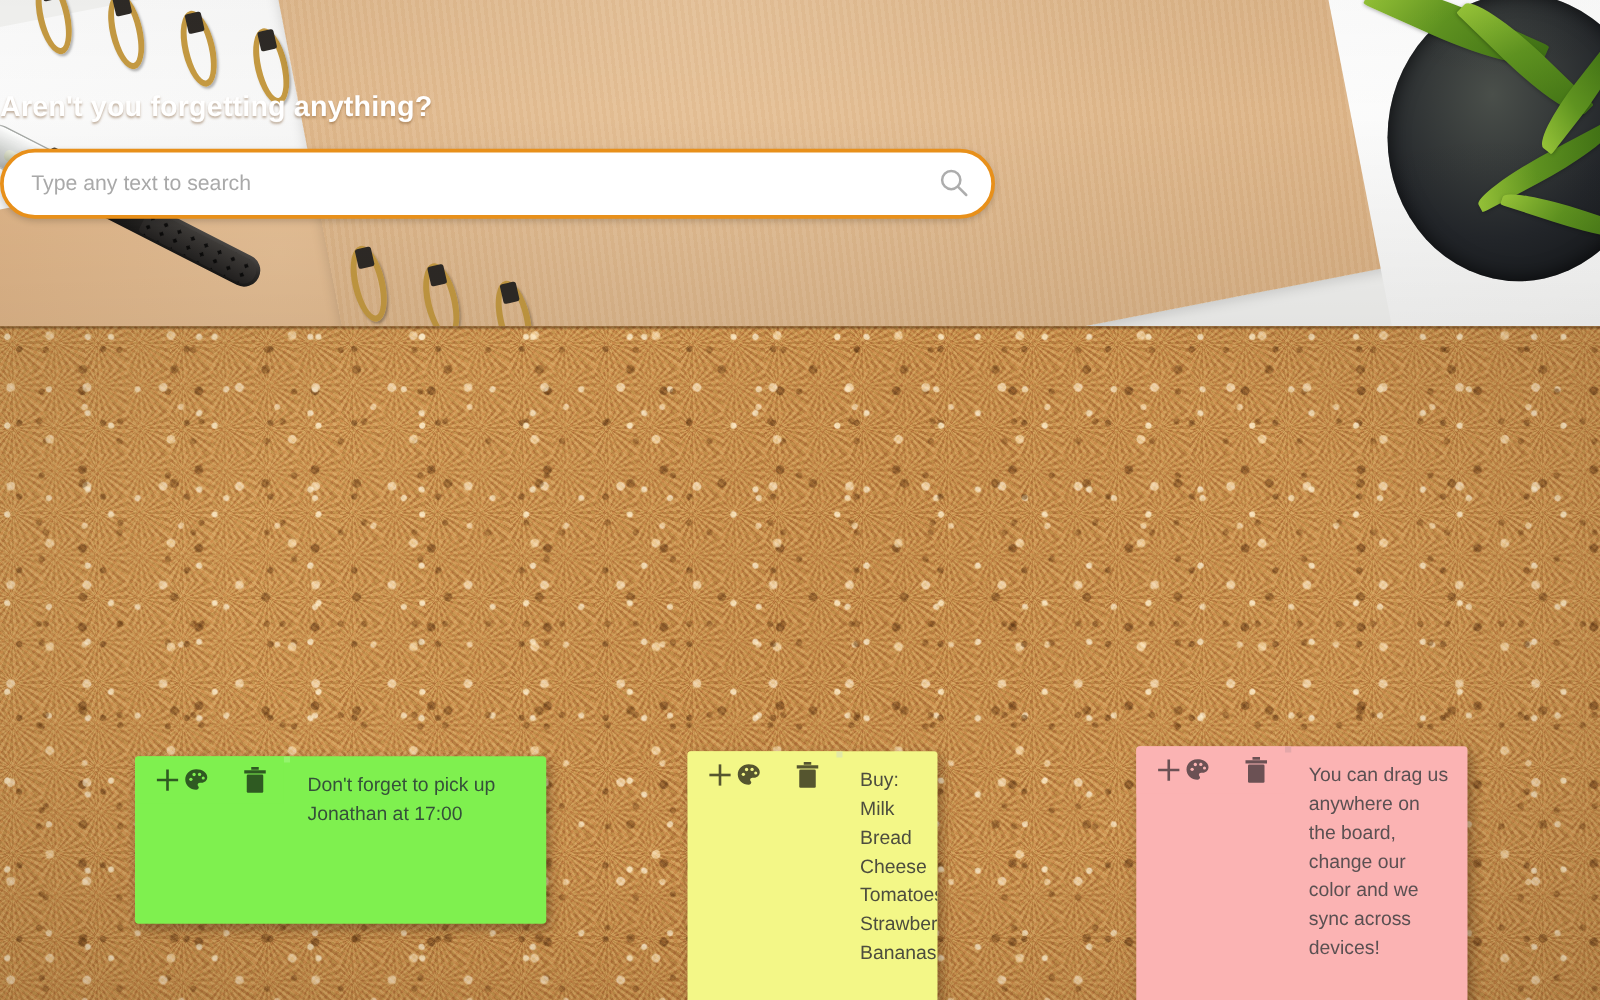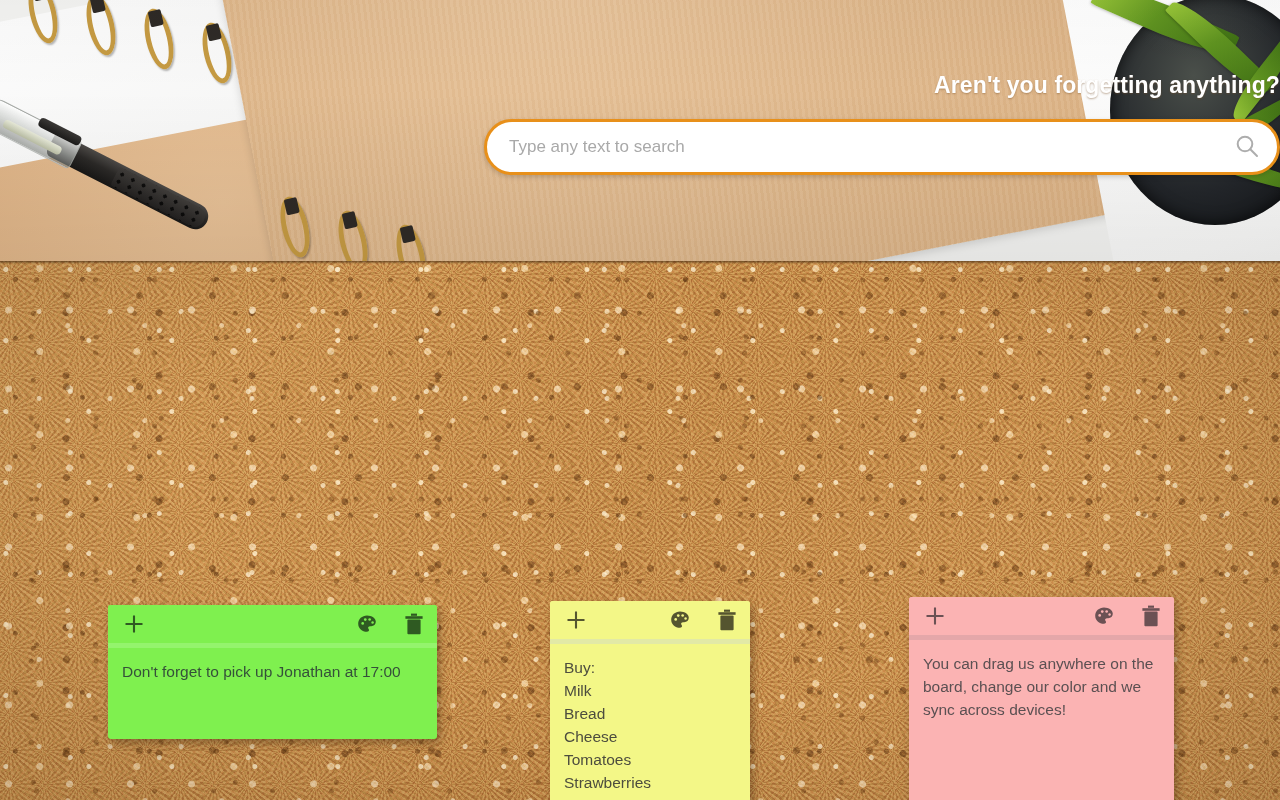--- a/index.html
+++ b/index.html
@@ -126,21 +126,21 @@
   #header-fade {
     position:absolute; inset:0;
     background: linear-gradient(180deg, rgba(0,0,0,.02) 0%, rgba(0,0,0,0) 35%, rgba(0,0,0,.06) 100%);
     pointer-events: none;
   }
 
   
   #header-inner {
     position: absolute; inset: 0;
     display: flex; flex-direction: column;
-    align-items: flex-end;
+    align-items: flex-start;
     z-index: 20;
   }
   #page-title {
     margin-top: 72px;
     font-size: 23px;
     font-weight: bold;
     color: #ffffff;
     letter-spacing: .1px;
     text-shadow: 0 1px 2px rgba(120,80,40,.45);
   }
@@ -217,21 +217,21 @@
     position:absolute; top:0; left:0; width:100%; height:3px;
     background: linear-gradient(180deg, rgba(40,22,6,.55), rgba(40,22,6,0));
     pointer-events:none;
   }
 
   
   .note {
     position: absolute;
     border-radius: 3px;
     box-shadow: 3px 4px 9px rgba(50,28,8,.38);
-    display: flex; flex-direction: column;
+    display: flex; flex-direction: row;
     overflow: hidden;
   }
   .note-header {
     height: 38px; flex: 0 0 38px;
     display: flex; align-items: center;
     padding: 0 13px 0 14px;
     position: relative;
   }
   .note-header .spacer { flex: 1; }
   .note-divider {

